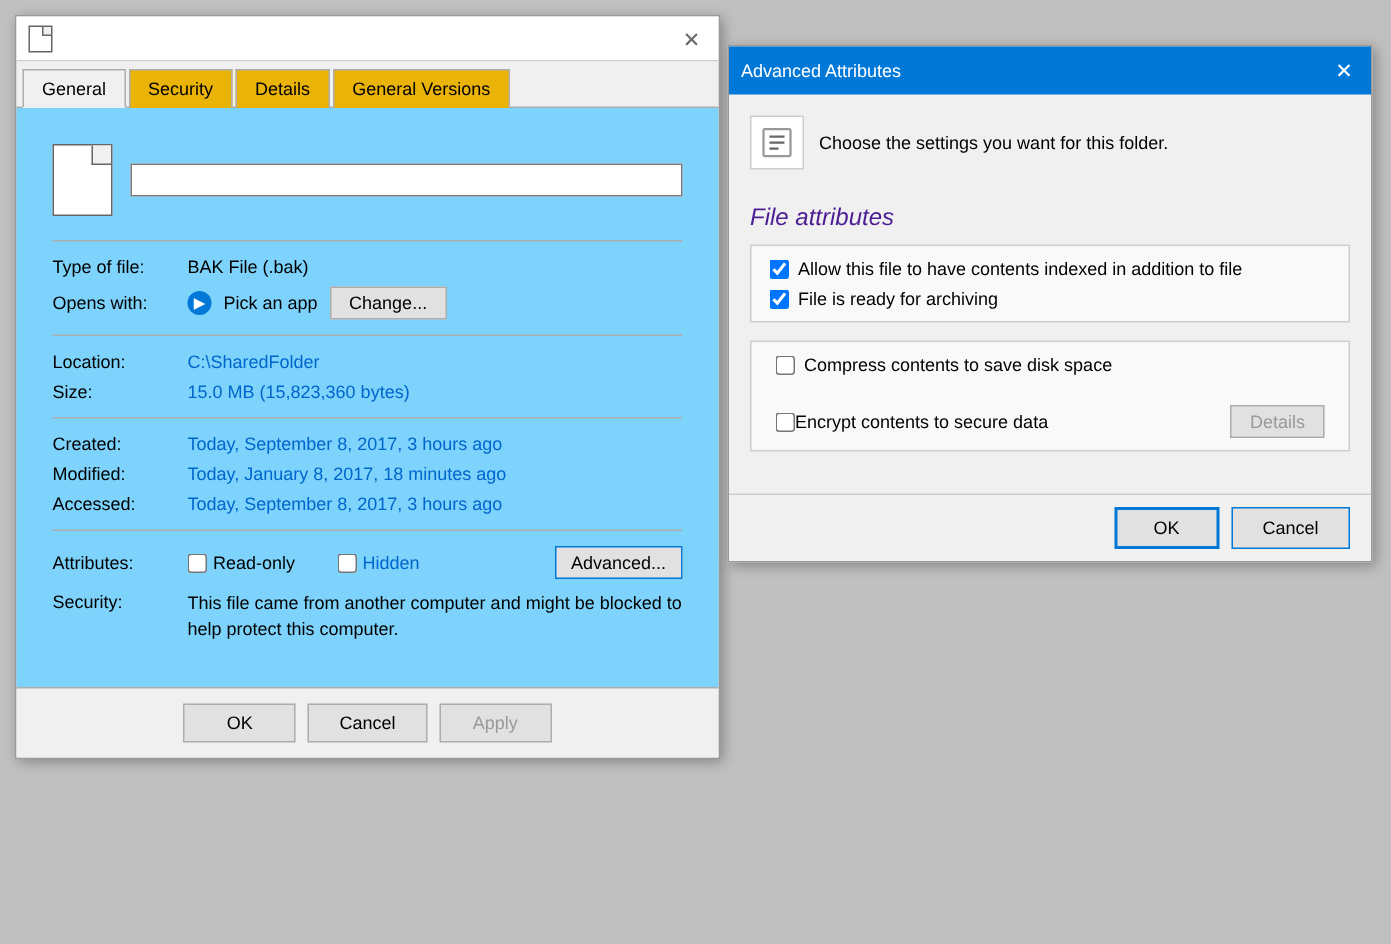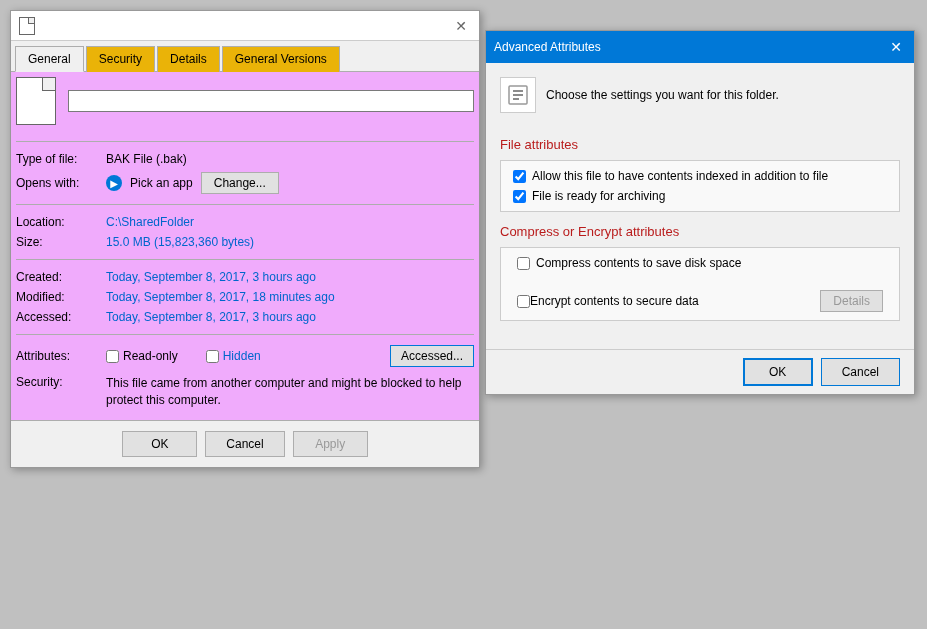--- a/index.html
+++ b/index.html
@@ -95,22 +95,22 @@
     }
 
     .tab.active {
       background: #f0f0f0;
       border-bottom: 1px solid #f0f0f0;
       z-index: 1;
     }
 
     
     .dialog-content {
-      padding: 5px;
-      background: #f0abfc;
+      padding: 24px;
+      background: #7dd3fc;
     }
 
     .file-header {
       display: flex;
       align-items: center;
       gap: 12px;
       margin-bottom: 16px;
     }
 
     .file-icon-large {
@@ -348,23 +348,24 @@
       justify-content: center;
       flex-shrink: 0;
     }
 
     .advanced-header-text {
       font-size: 12px;
       color: #000;
     }
 
     .section-label {
-      font-size: 13px;
-      color: #b91c1c;
+      font-size: 16px;
+      color: #4c1d95;
       margin-bottom: 8px;
+      font-style: italic;
     }
 
     .adv-checkbox-row {
       display: flex;
       align-items: center;
       gap: 6px;
       margin-bottom: 6px;
     }
 
     .adv-checkbox-row:last-child {
@@ -483,42 +484,42 @@
 
     <hr class="divider">
 
     <div class="property-row">
       <span class="property-label">Created:</span>
       <span class="property-value">Today, September 8, 2017, 3 hours ago</span>
     </div>
 
     <div class="property-row">
       <span class="property-label">Modified:</span>
-      <span class="property-value">Today, September 8, 2017, 18 minutes ago</span>
+      <span class="property-value">Today, January 8, 2017, 18 minutes ago</span>
     </div>
 
     <div class="property-row">
       <span class="property-label">Accessed:</span>
       <span class="property-value">Today, September 8, 2017, 3 hours ago</span>
     </div>
 
     <hr class="divider">
 
     <div style="display:flex; align-items:center; margin-bottom:8px;">
       <span class="property-label">Attributes:</span>
       <div style="display:flex; align-items:center; gap:28px; flex:1;">
         <label class="checkbox-label">
           <input type="checkbox" style="">
           <span>Read-only</span>
         </label>
         <label class="checkbox-label">
           <input type="checkbox" style="">
           <span style="color:#0066cc;">Hidden</span>
         </label>
-        <button class="advanced-btn">Accessed...</button>
+        <button class="advanced-btn">Advanced...</button>
       </div>
     </div>
 
     <div class="security-row">
       <span class="security-label">Security:</span>
       <div class="security-content">
         <span class="security-text">This file came from another computer and might be blocked to help protect this computer.</span>
       </div>
     </div>
   </div>
@@ -559,21 +560,20 @@
           <label>Allow this file to have contents indexed in addition to file</label>
         </div>
         <div class="adv-checkbox-row">
           <input type="checkbox" checked="" style="">
           <label>File is ready for archiving</label>
         </div>
       </div>
     </div>
 
     <div style="margin-bottom:14px;">
-      <div class="section-label">Compress or Encrypt attributes</div>
       <div style="border:1px solid #ccc; padding:8px 16px; background:#f9f9f9;">
         <div class="compress-row">
           <input type="checkbox" style="">
           <label style="font-size:12px;">Compress contents to save disk space</label>
         </div>
         <div class="encrypt-row">
           <input type="checkbox" style="">
           <label style="font-size:12px;">Encrypt contents to secure data</label>
           <button class="details-btn">Details</button>
         </div>

